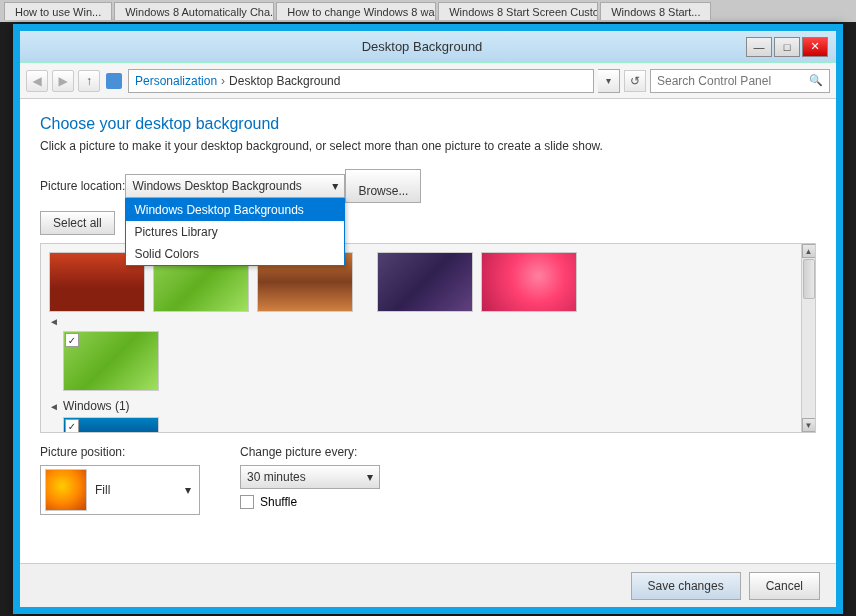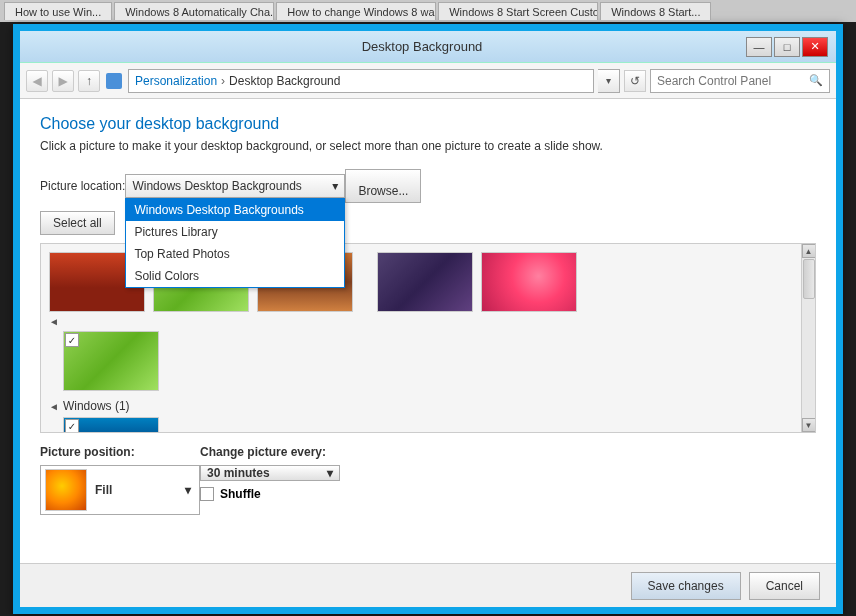--- a/index.html
+++ b/index.html
@@ -350,23 +350,23 @@
       background: radial-gradient(circle at 60% 40%, #ff80a0 0%, #ff4070 40%, #c02050 100%);
     }
     
     .thumb-blue {
       background: linear-gradient(to bottom, #0080c0 0%, #004080 50%, #60a0d0 100%);
     }
 
     
     .bottom-section {
       display: flex;
+      gap: 40px;
       margin-top: 12px;
       align-items: flex-start;
-      font-weight: bold;
     }
 
     .position-section {}
     .position-label {
       font-size: 12px;
       color: #333;
       margin-bottom: 6px;
     }
 
     .position-selector {
@@ -397,21 +397,21 @@
     }
 
     .change-picture-section {}
     .change-label {
       font-size: 12px;
       color: #333;
       margin-bottom: 6px;
     }
     .change-dropdown {
       width: 140px;
-      height: 16px;
+      height: 24px;
       border: 1px solid #aaa;
       background: linear-gradient(to bottom, #fff, #e0e0e0);
       display: flex;
       align-items: center;
       justify-content: space-between;
       padding: 0 6px;
       font-size: 12px;
       color: #333;
       cursor: pointer;
       margin-bottom: 6px;
@@ -507,21 +507,20 @@
       <span class="label">Picture location:</span>
       <div class="location-dropdown-wrapper">
         <div class="location-dropdown">
           <span>Windows Desktop Backgrounds</span>
           <span>▾</span>
         </div>
 
         <div class="dropdown-menu">
           <div class="dropdown-item selected">Windows Desktop Backgrounds</div>
           <div class="dropdown-item">Pictures Library</div>
-          <div class="dropdown-item">Top Rated Photos</div>
           <div class="dropdown-item">Solid Colors</div>
         </div>
       </div>
       <button class="browse-btn">Browse...</button>
     </div>
 
     
     <button class="select-all-btn">Select all</button>
 
     

